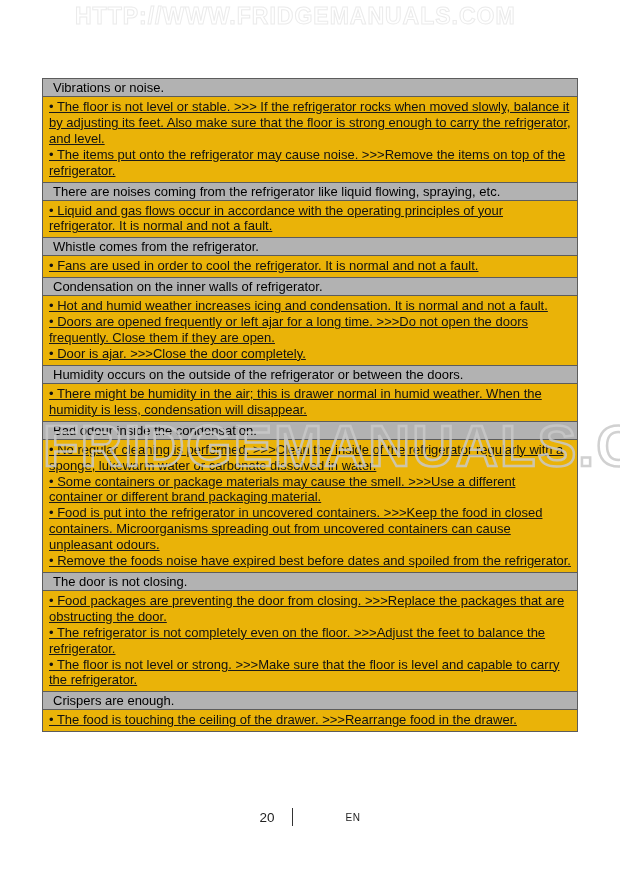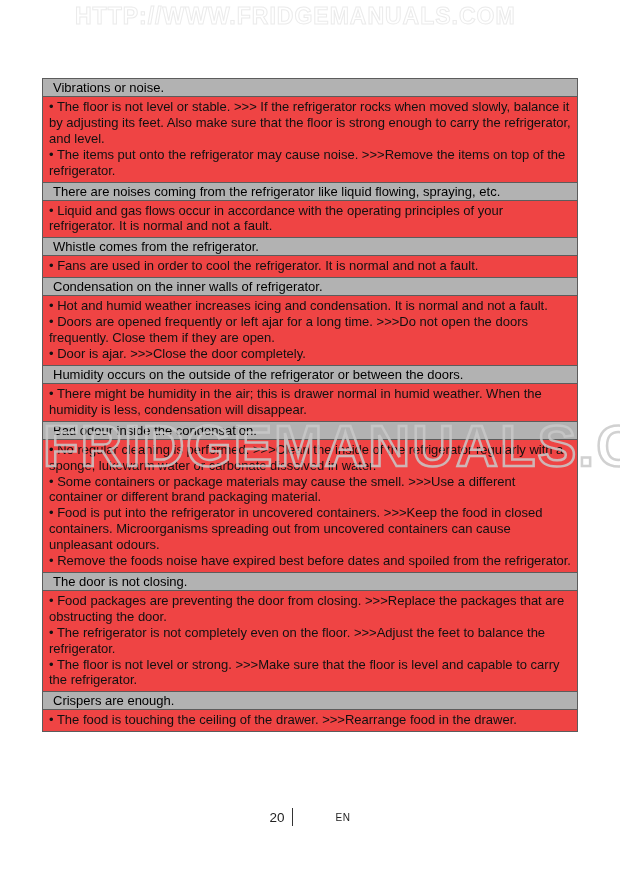--- a/index.html
+++ b/index.html
@@ -54,41 +54,42 @@
     border: 1px solid #5c5c5c;
     border-bottom: 1px solid #5c5c5c;
     font-weight: normal;
     font-size: 13px;
     line-height: 15px;
     padding: 1px 2px 1px 10px;
     color: #000;
   }
   .section-header + .section-body { border-top: none; }
   .section-body {
-    background: #ef4444;
+    background: #eab308;
     border-left: 1px solid #5c5c5c;
     border-right: 1px solid #5c5c5c;
     padding: 2px 6px 3px 6px;
+    text-decoration: underline;
   }
   .section-body .bullet {
     margin: 0;
     font-size: 13px;
     line-height: 15.9px;
     color: #111;
   }
 
   
   .footer {
     position: absolute;
     left: 0; top: 808px;
     width: 620px;
     display: flex;
     align-items: center;
     justify-content: center;
-    gap: 7px;
+    gap: 17px;
     z-index: 2;
   }
   .footer .page-num { font-size: 13.5px; color: #222; }
   .footer .divider { width: 1px; height: 18px; background: #333; }
   .footer .lang { font-size: 10px; letter-spacing: 0.5px; color: #222; margin-left: 36px; }
 </style>
 </head>
 <body>
 
 <div class="wm wm-top">HTTP://WWW.FRIDGEMANUALS.COM</div>

